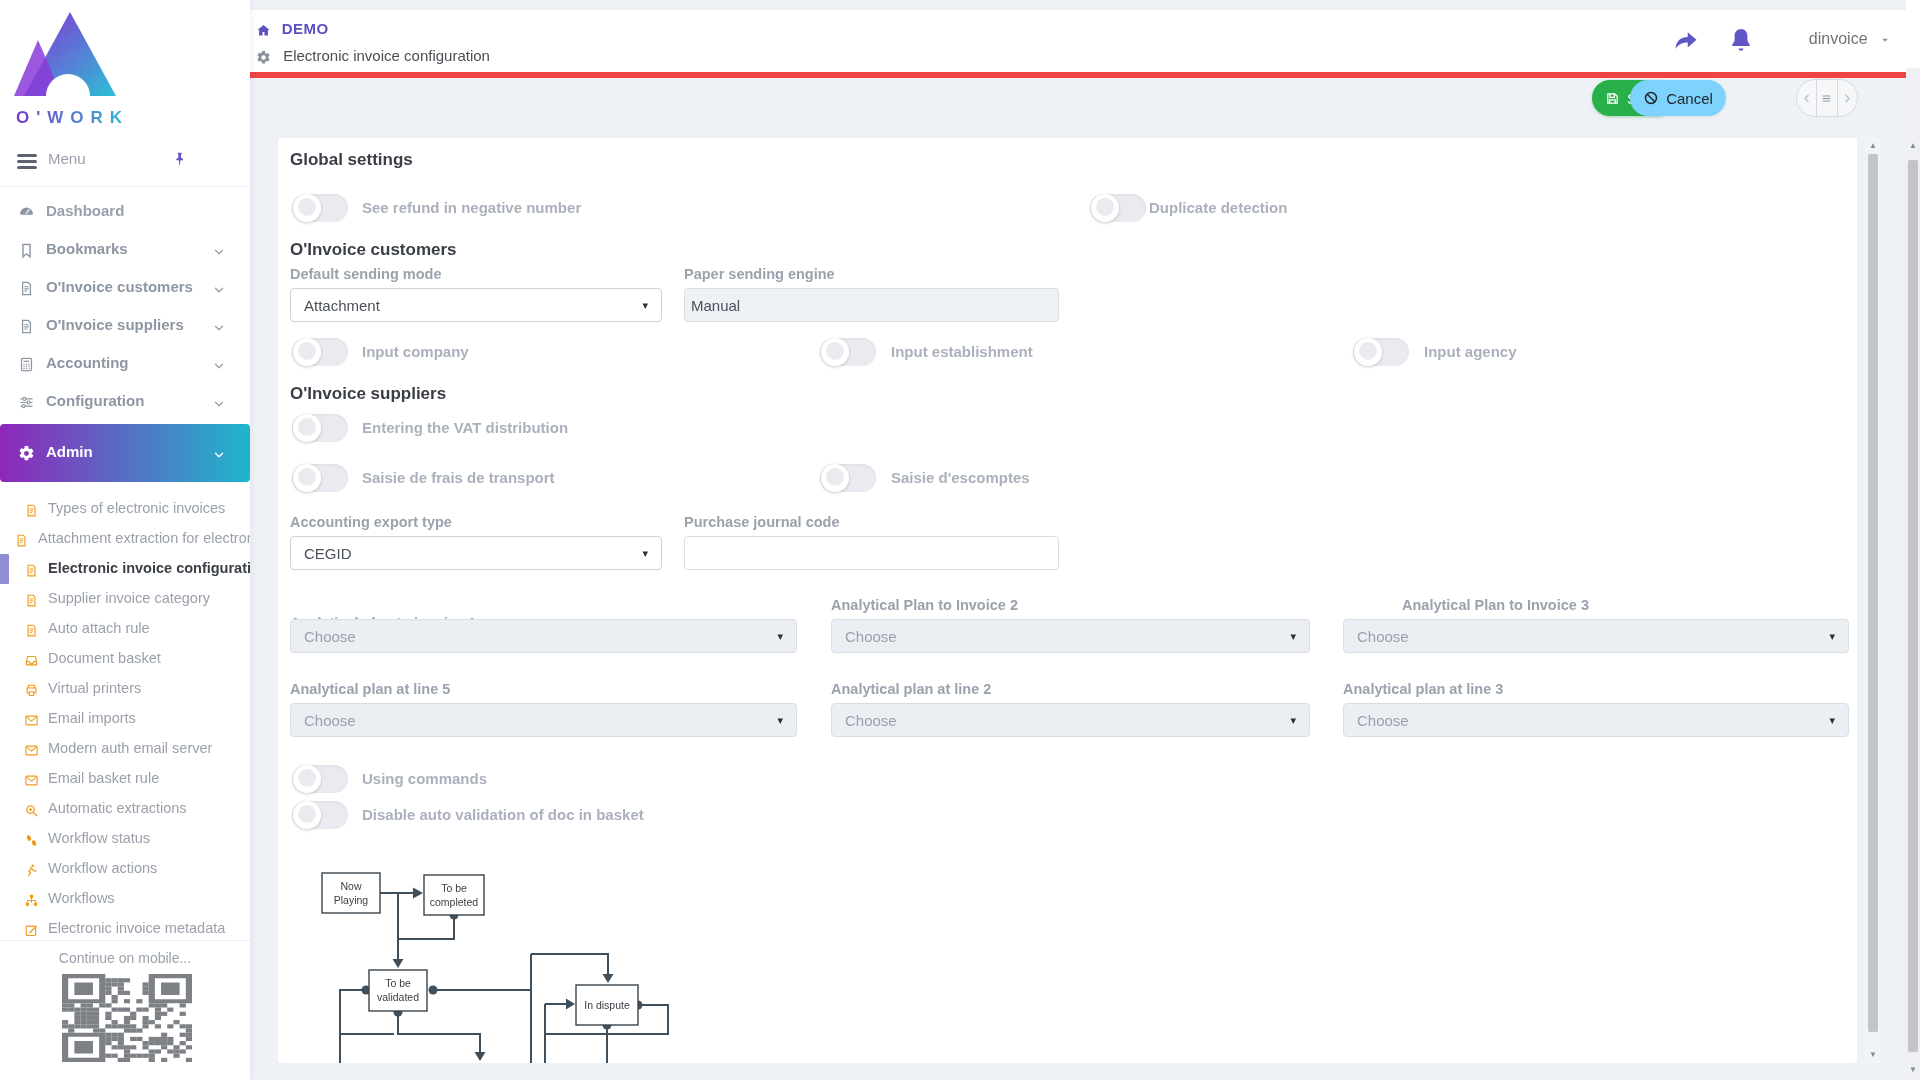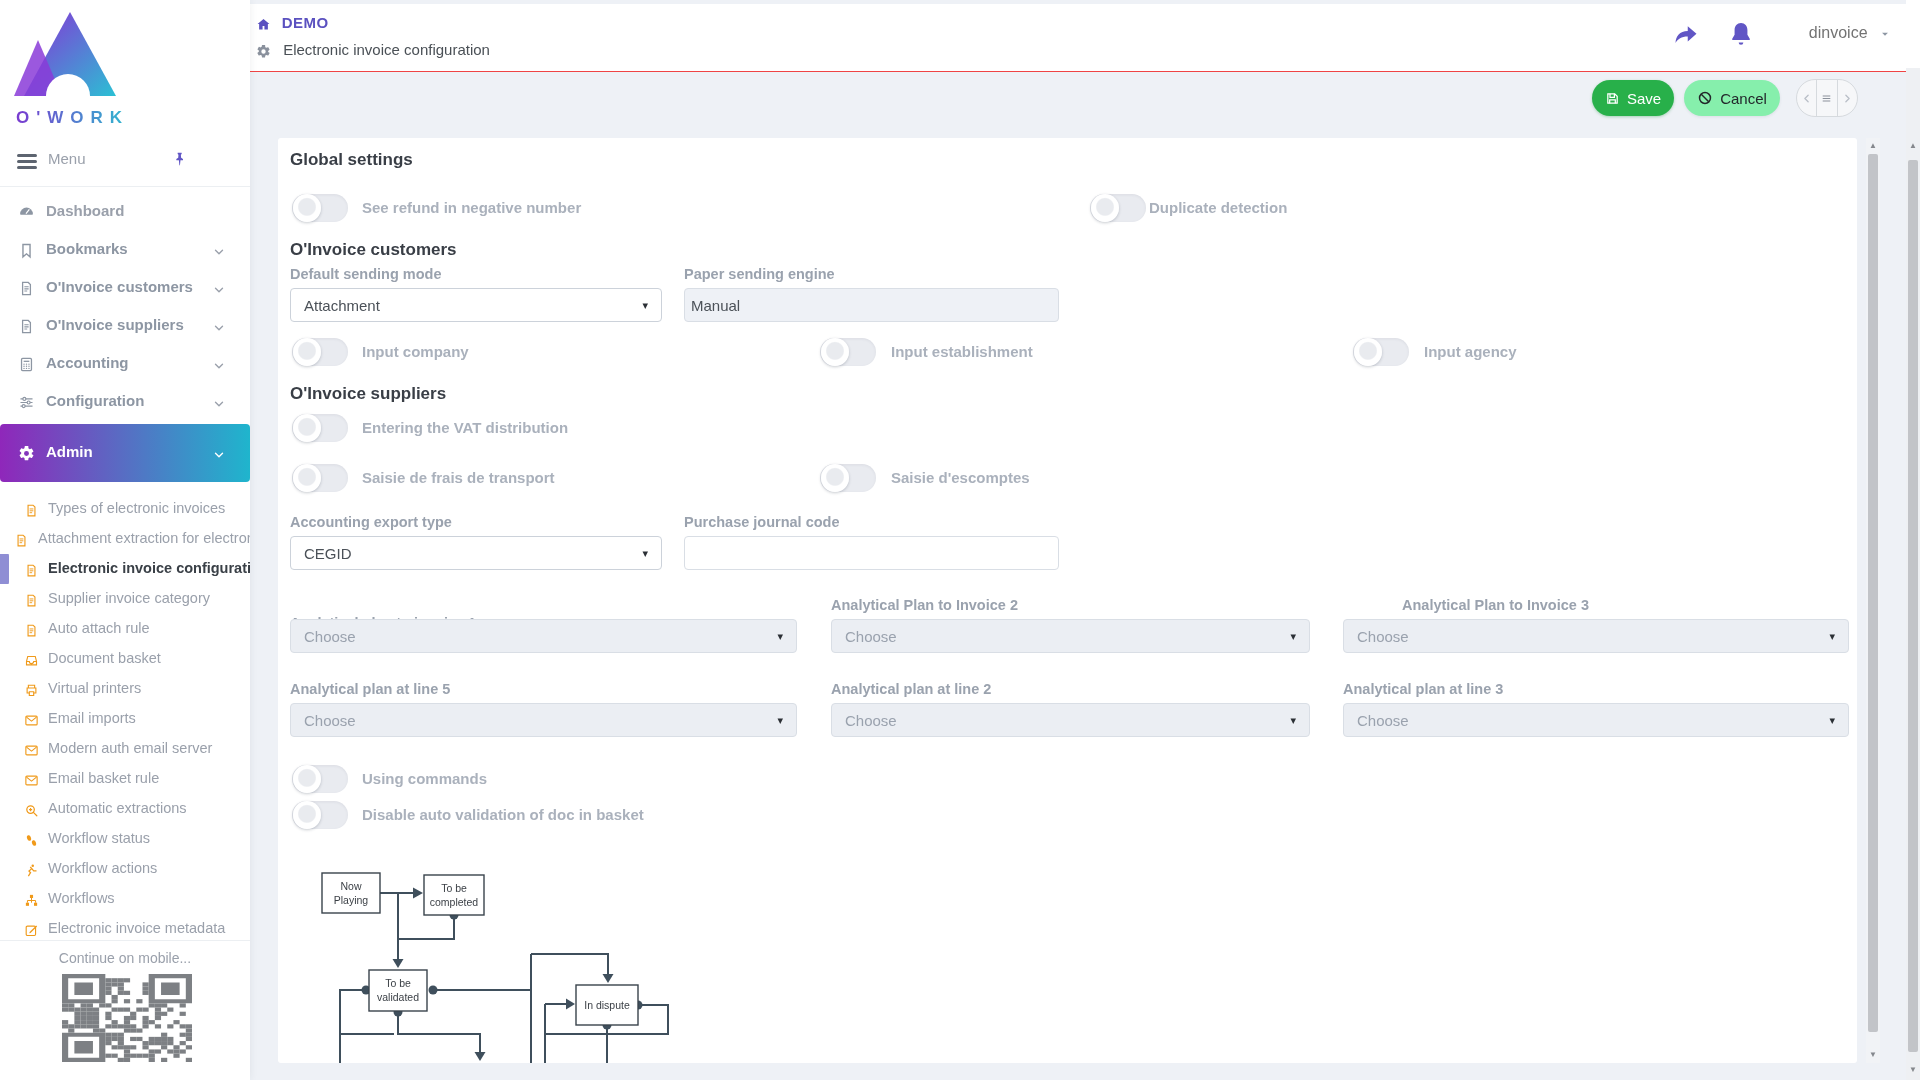--- a/index.html
+++ b/index.html
@@ -29,40 +29,40 @@
   #admin-item .nlabel{position:absolute;left:46px;top:19px;font-size:15px;font-weight:700;color:#fff}
   #admin-item .chev{position:absolute;right:24px;top:21px;color:#fff}
   .sub-item{position:absolute;left:0;width:250px;height:30px;cursor:pointer;overflow:hidden}
   .sub-item .sicon{position:absolute;left:24px;top:7px;color:#f09a1a}
   .sub-item .slabel{position:absolute;left:48px;top:6px;font-size:14.5px;color:#9aa0ab;white-space:nowrap}
   .sub-item.active .slabel{color:#3a4047;font-weight:700}
   .active-bar{position:absolute;left:0;top:-3px;width:9px;height:36px;background:#8f8ed4;border-radius:0 5px 5px 0}
   .mobile-hint{position:absolute;left:0;top:950px;width:250px;text-align:center;font-size:14px;color:#9aa0ab}
 
   
-  #topbar{position:absolute;left:250px;top:4px;right:0;height:68px;background:#fff;border-bottom:1px solid #ef4444;z-index:4}
+  #topbar{position:absolute;left:250px;top:10px;right:0;height:68px;background:#fff;border-bottom:6px solid #ef4444;z-index:4}
   .crumb1{position:absolute;left:6px;top:10px;color:#5b51c0;font-weight:700;font-size:15px;letter-spacing:.5px}
   .crumb1 .ic{color:#5b51c0;margin-right:6px}
   .crumb2{position:absolute;left:6px;top:37px;font-size:15px;color:#4a5056}
   .crumb2 .ic{color:#8a919d;margin-right:8px}
   #search{position:absolute;left:993px;top:15px;width:402px;height:34px;background:#f3f5fa;border:1px solid #e4e8f2;border-radius:17px}
   #search input{position:absolute;left:18px;top:0;width:340px;height:32px;border:none;background:transparent;outline:none;
     font-size:15px;color:#4a5056;font-family:inherit}
   #search input::placeholder{color:#9aa3b0}
   #search .sic{position:absolute;right:12px;top:7px;color:#6b7280;cursor:pointer}
   .top-ic{position:absolute;top:17px;color:#6156c5;cursor:pointer}
   #user-menu{position:absolute;right:28px;top:20px;color:#737373;font-size:16px;cursor:pointer}
   #user-menu .ic{color:#8d96a3;margin-left:6px}
 
   
   #actionbar{position:absolute;left:250px;top:68px;right:0;height:70px;background:#eef1f6;z-index:3}
   .btn{position:absolute;top:12px;height:36px;border:none;border-radius:18px;font-size:15px;font-family:inherit;cursor:pointer;
     display:flex;align-items:center;justify-content:center;gap:7px}
   #btn-save{left:1342px;width:82px;background:#28b04a;color:#fff;box-shadow:0 1px 3px rgba(30,150,60,.35)}
-  #btn-cancel{left:1434px;width:96px;background:#86efac;color:#23272b;box-shadow:0 1px 3px rgba(60,70,90,.10)}
+  #btn-cancel{left:1380px;width:96px;background:#7dd3fc;color:#23272b;box-shadow:0 1px 3px rgba(60,70,90,.10)}
   #pager{position:absolute;left:1546px;top:11px;width:62px;height:38px;border:1px solid #d6dade;border-radius:19px;background:#f6f7f9;display:flex}
   #pager .pseg{flex:1;display:flex;align-items:center;justify-content:center;color:#b9bec7;cursor:pointer}
   #pager .pseg.mid{border-left:1px solid #d6dade;border-right:1px solid #d6dade;color:#8b919b}
 
   
   #card{position:absolute;left:278px;top:138px;width:1579px;height:925px;background:#fff;border-radius:3px;overflow:hidden;z-index:2}
   .h2{position:absolute;font-size:17px;font-weight:700;color:#393e46}
   .toggle{position:absolute;width:56px;height:28px;border-radius:14px;background:#e9ebf0;box-shadow:inset 0 1px 3px rgba(60,70,90,.08);cursor:pointer}
   .toggle .knob{position:absolute;left:1px;top:0;width:28px;height:28px;border-radius:50%;
     background:radial-gradient(circle at 50% 46%,#e9ebef 0 40%,#fff 46%);box-shadow:0 1px 3px rgba(40,50,70,.25)}

